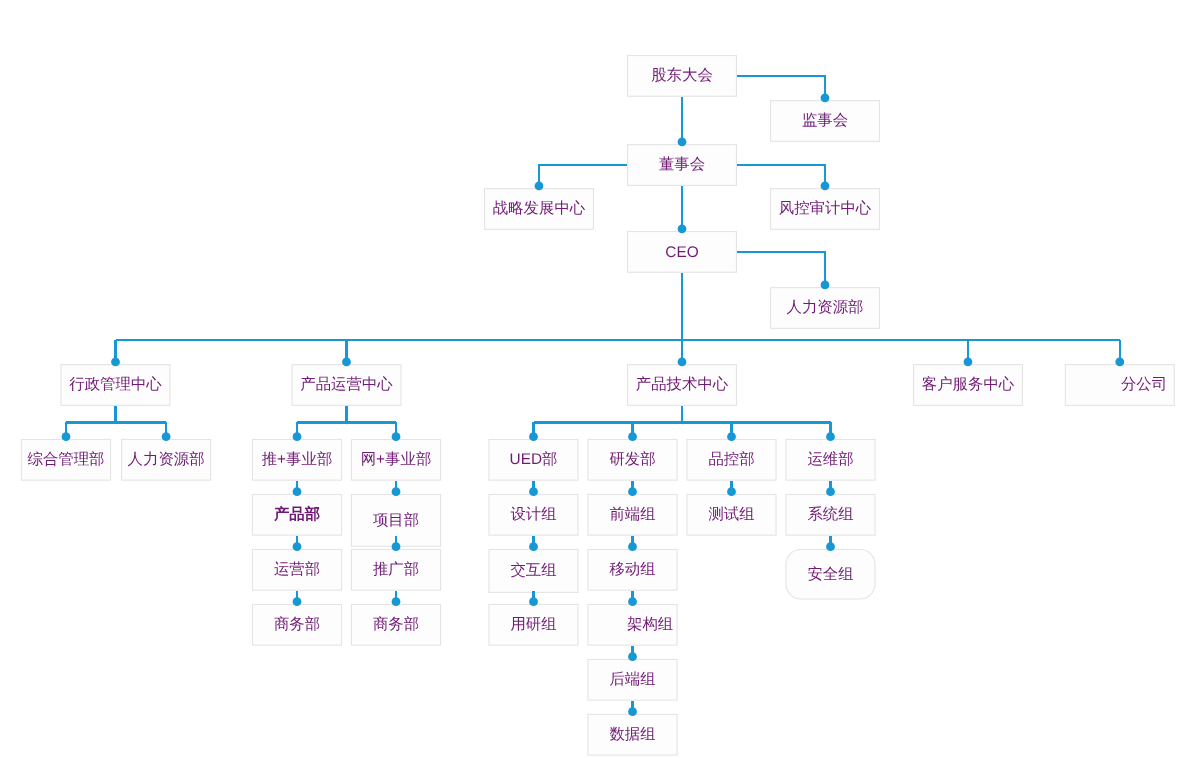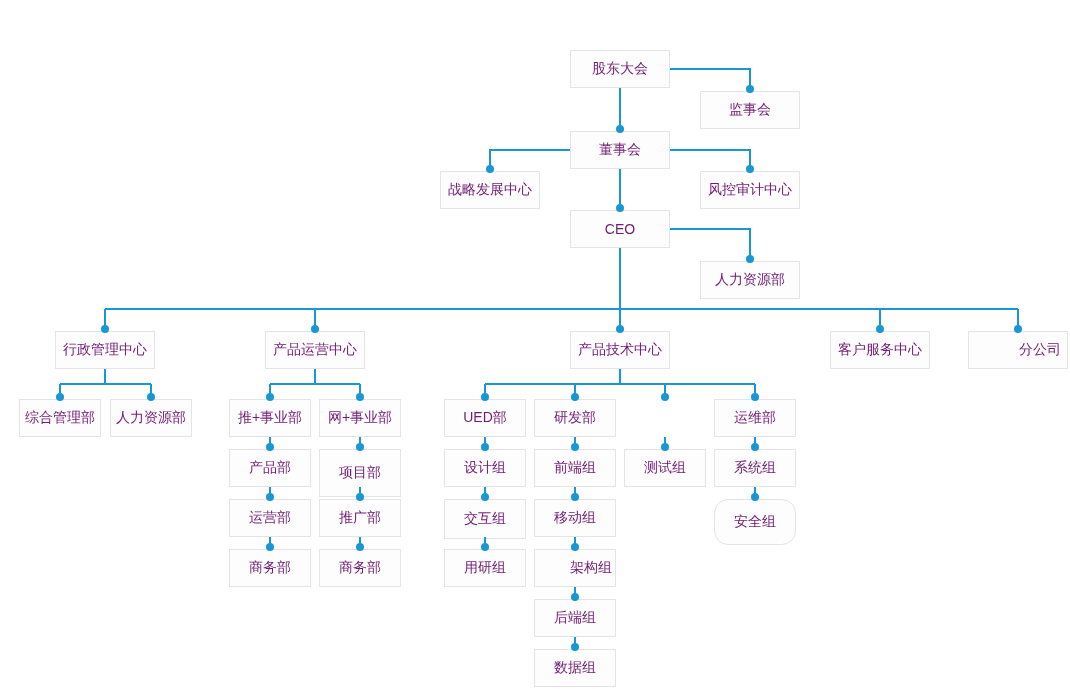--- a/index.html
+++ b/index.html
@@ -134,22 +134,23 @@
     <div class="node" style="left: 265px; top: 331px; width: 100px; height: 38px;">产品运营中心</div>
     <div class="node" style="left: 570px; top: 331px; width: 100px; height: 38px;">产品技术中心</div>
     <div class="node" style="left: 830px; top: 331px; width: 100px; height: 38px;">客户服务中心</div>
     <div class="node" style="left: 968px; top: 331px; width: 100px; height: 38px; padding-left: 44px;">分公司</div>
     <div class="node" style="left: 19px; top: 399px; width: 82px; height: 38px;">综合管理部</div>
     <div class="node" style="left: 110px; top: 399px; width: 82px; height: 38px;">人力资源部</div>
     <div class="node" style="left: 229px; top: 399px; width: 82px; height: 38px;">推+事业部</div>
     <div class="node" style="left: 319px; top: 399px; width: 82px; height: 38px;">网+事业部</div>
     <div class="node" style="left: 444px; top: 399px; width: 82px; height: 38px;">UED部</div>
     <div class="node" style="left: 534px; top: 399px; width: 82px; height: 38px;">研发部</div>
+    <div class="node" style="left: 624px; top: 399px; width: 82px; height: 38px;">品控部</div>
     <div class="node" style="left: 714px; top: 399px; width: 82px; height: 38px;">运维部</div>
-    <div class="node" style="left: 229px; top: 449px; width: 82px; height: 38px;">产品部</div>
+    <div class="node" style="left: 229px; top: 449px; width: 82px; height: 38px; font-weight: bold;">产品部</div>
     <div class="node" style="left: 319px; top: 449px; width: 82px; height: 48px;">项目部</div>
     <div class="node" style="left: 444px; top: 449px; width: 82px; height: 38px;">设计组</div>
     <div class="node" style="left: 534px; top: 449px; width: 82px; height: 38px;">前端组</div>
     <div class="node" style="left: 624px; top: 449px; width: 82px; height: 38px;">测试组</div>
     <div class="node" style="left: 714px; top: 449px; width: 82px; height: 38px;">系统组</div>
     <div class="node" style="left: 229px; top: 499px; width: 82px; height: 38px;">运营部</div>
     <div class="node" style="left: 319px; top: 499px; width: 82px; height: 38px;">推广部</div>
     <div class="node" style="left: 444px; top: 499px; width: 82px; height: 40px;">交互组</div>
     <div class="node" style="left: 534px; top: 499px; width: 82px; height: 38px;">移动组</div>
     <div class="node" style="left: 714px; top: 499px; width: 82px; height: 46px; border-radius: 14px;">安全组</div>

